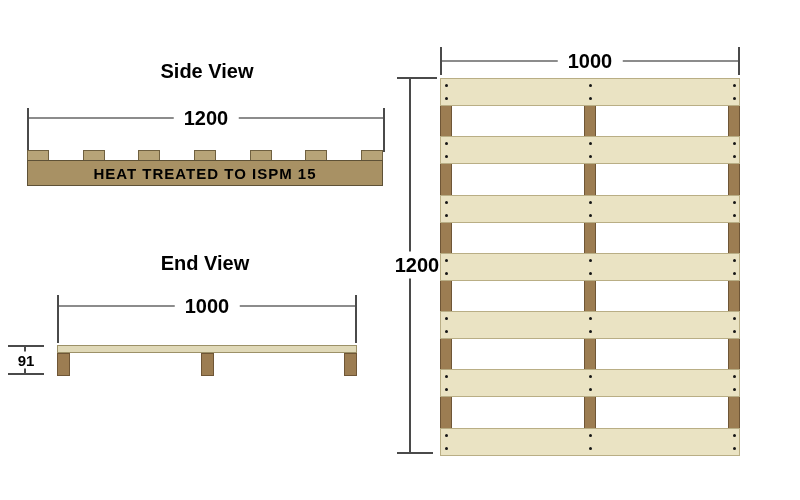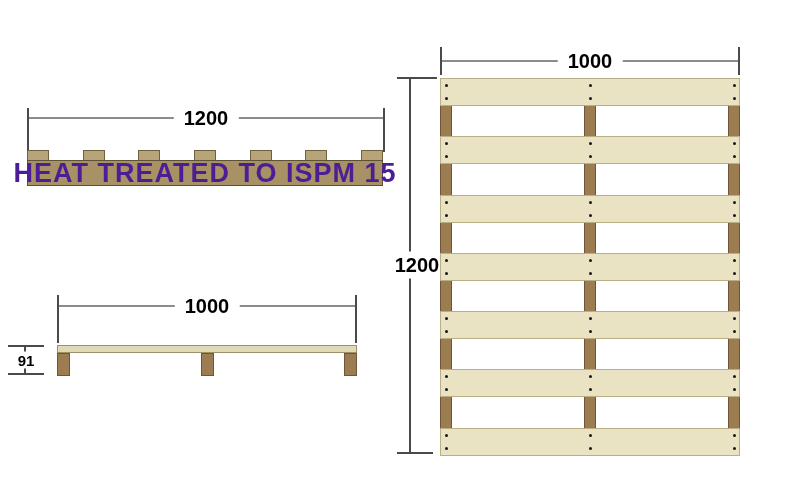--- a/index.html
+++ b/index.html
@@ -31,21 +31,21 @@
   .sv-block{
     position:absolute;top:0;width:22px;height:12px;box-sizing:border-box;
     background:var(--side-block-fill);border:1px solid var(--side-block-border);
   }
   .sv-beam{
     position:absolute;left:0;top:10px;width:356px;height:26px;box-sizing:border-box;
     background:var(--side-beam-fill);border:1px solid var(--side-beam-border);
     display:flex;align-items:center;justify-content:center;
   }
   .stamp{
-    font-size:27px;font-weight:bold;letter-spacing:1px;white-space:nowrap;color:#4c1d95;
+    font-size:15px;font-weight:bold;letter-spacing:1px;white-space:nowrap;color:#000000;
   }
   
   .ev-pallet{position:absolute;left:57px;top:345px;width:300px;height:31px;}
   .ev-board{
     position:absolute;left:0;top:0;width:300px;height:8px;box-sizing:border-box;
     background:var(--end-board-fill);border:1px solid var(--end-board-border);
   }
   .ev-leg{
     position:absolute;top:8px;width:13px;height:23px;box-sizing:border-box;
     background:var(--stringer-fill);border:1px solid var(--stringer-border);
@@ -62,20 +62,21 @@
   }
   .nail{
     position:absolute;width:3px;height:3px;border-radius:50%;background:#161616;
   }
 </style>
 </head>
 <body>
 
 <div class="canvas">
 
+  <div class="view-title" style="left:127px;top:60px;width:160px;">Side View</div>
 
   <div class="dim" style="left:27px;top:108px;width:358px;height:44px;">
     <span class="h-line" style="top:9px;"></span>
     <span class="tick-v" style="left:0;"></span>
     <span class="tick-v" style="right:0;"></span>
     <span class="dim-label" style="top:10px;">1200</span>
   </div>
 
   <div class="sv-pallet">
     <div class="sv-blocks">
@@ -85,20 +86,21 @@
         <div class="sv-block" style="left: 167px;"></div>
         <div class="sv-block" style="left: 222.667px;"></div>
         <div class="sv-block" style="left: 278.333px;"></div>
         <div class="sv-block" style="left: 334px;"></div>
       </div>
     <div class="sv-beam">
       <span class="stamp">HEAT TREATED TO ISPM 15</span>
     </div>
   </div>
 
+  <div class="view-title" style="left:125px;top:252px;width:160px;">End View</div>
 
   <div class="dim" style="left:57px;top:295px;width:300px;height:48px;">
     <span class="h-line" style="top:10px;"></span>
     <span class="tick-v" style="left:0;"></span>
     <span class="tick-v" style="right:0;"></span>
     <span class="dim-label" style="top:11px;">1000</span>
   </div>
 
   <div class="ev-pallet">
     <div class="ev-board"></div>

